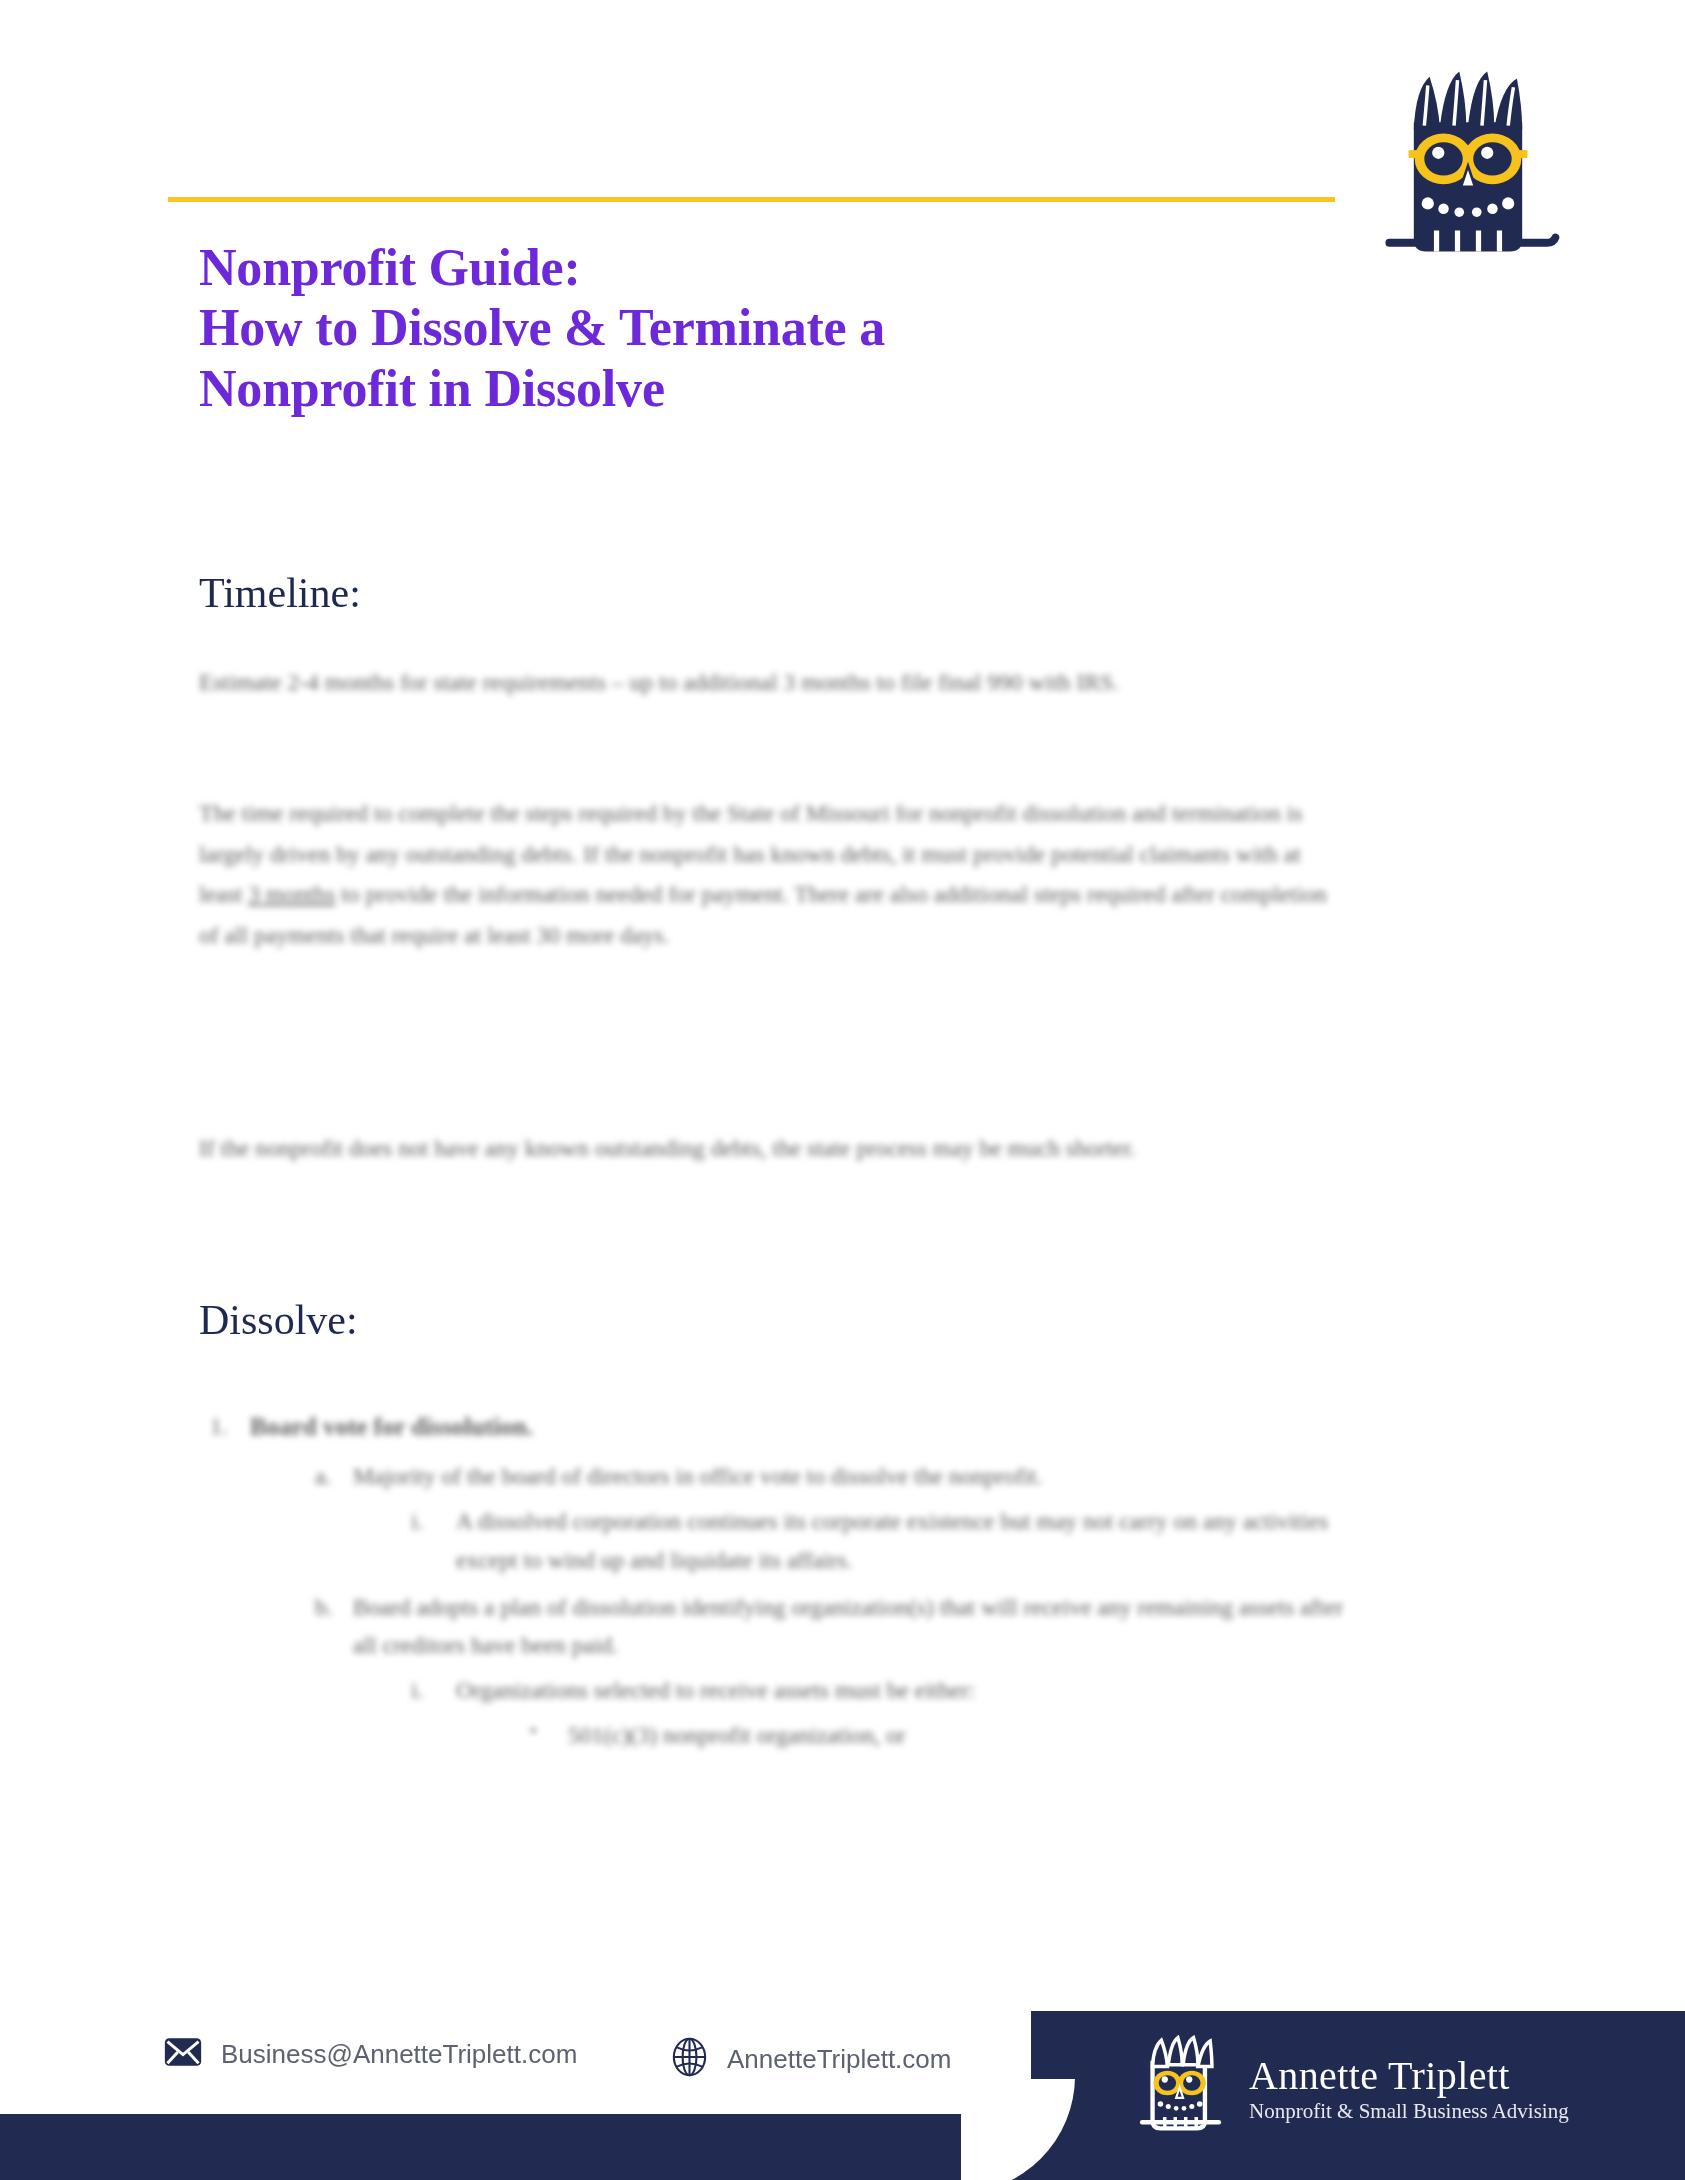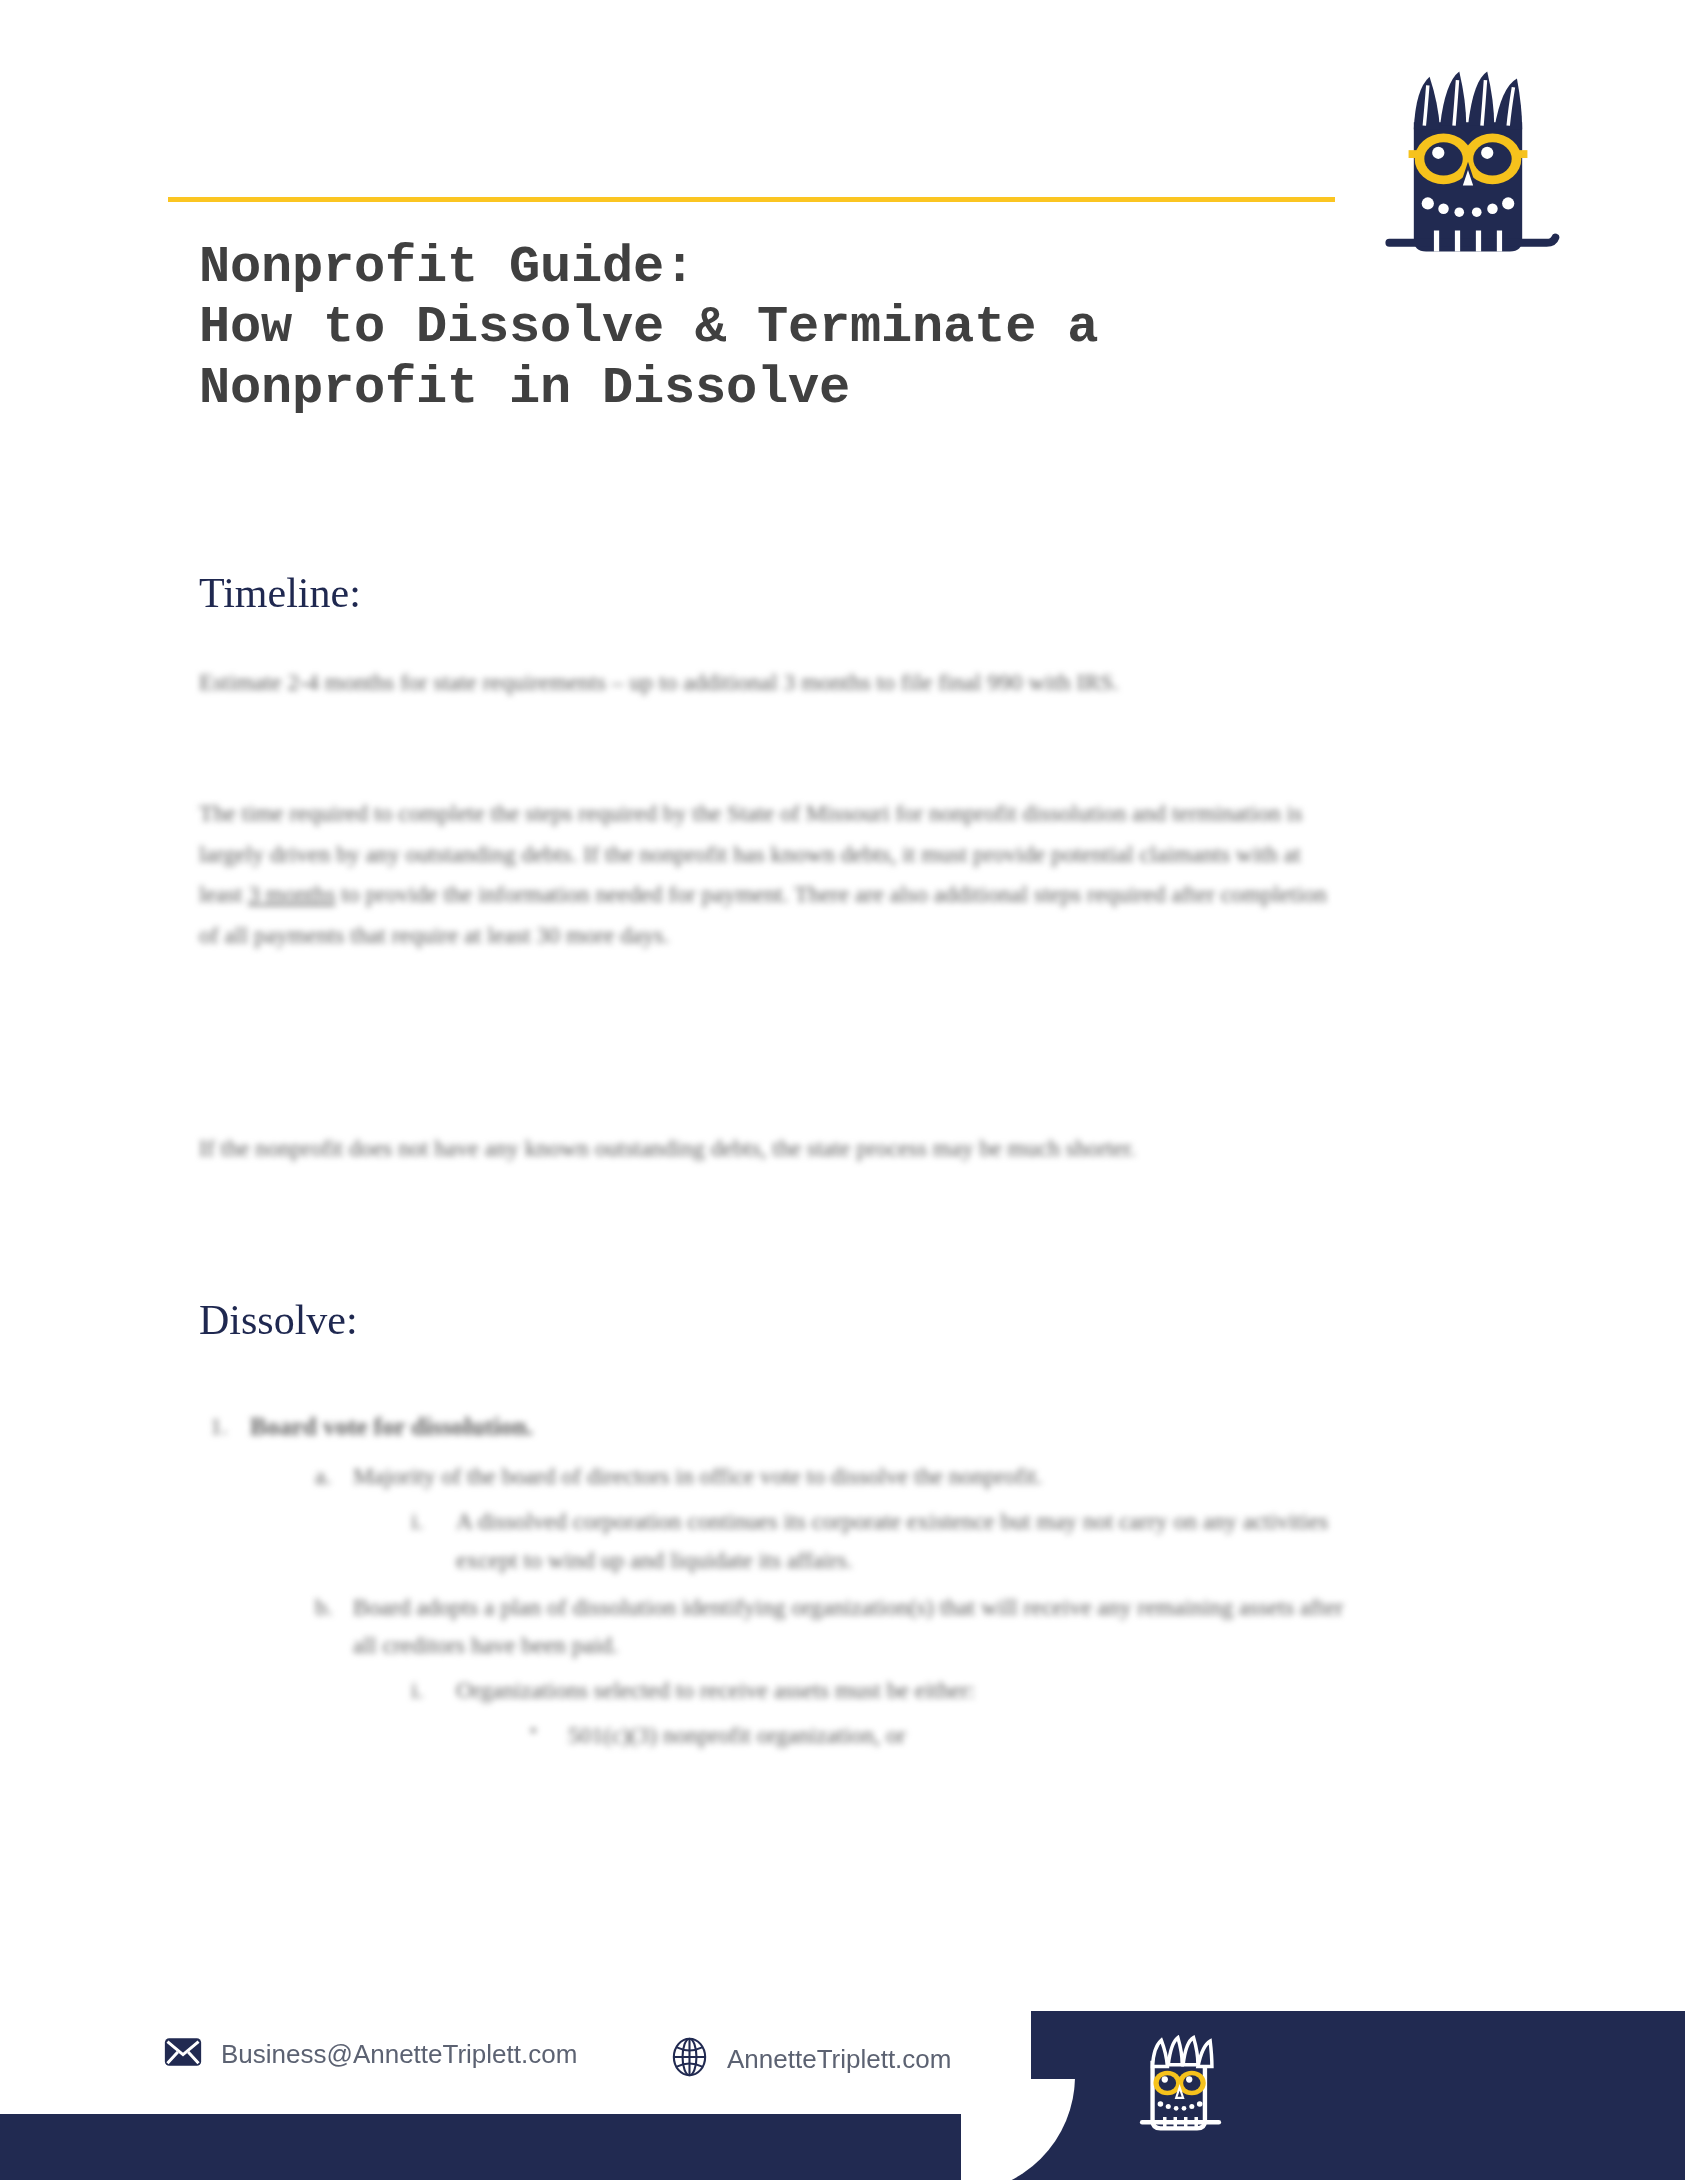--- a/index.html
+++ b/index.html
@@ -37,25 +37,25 @@
     background: #fbc521;
   }
 
   .title-block {
     position: absolute;
     left: 199px;
     top: 238px;
     width: 1048px;
   }
   .title-line {
-    font-family: Liberation Mono, monospace;
+    font-family: Liberation Serif, serif;
     font-weight: bold;
     font-size: 52px;
     line-height: 1.16;
-    color: #404040;
+    color: #6d28d9;
     letter-spacing: -0.2px;
     white-space: nowrap;
   }
 
   
   .sec-heading {
     position: absolute;
     font-family: "Liberation Serif", serif;
     font-weight: normal;
     font-size: 42px;
@@ -380,16 +380,20 @@
             <circle cx="55" cy="84" r="2.7"></circle>
             <circle cx="64" cy="84" r="2.7"></circle>
             <circle cx="73" cy="82" r="2.9"></circle>
             <circle cx="82" cy="79" r="3.2"></circle>
           </g>
           <path d="M16 100 L104 100" stroke="#ffffff" stroke-width="5" stroke-linecap="round"></path>
           <path d="M42 94 L42 107 M54 94 L54 107 M66 94 L66 107 M78 94 L78 107" stroke="#ffffff" stroke-width="4"></path>
         </g>
       </svg>
     </span>
+    <span class="brand-text">
+      <span class="brand-name">Annette Triplett</span>
+      <span class="brand-tag">Nonprofit &amp; Small Business Advising</span>
+    </span>
   </div>
 
 </div>
 
 
 </body></html>

